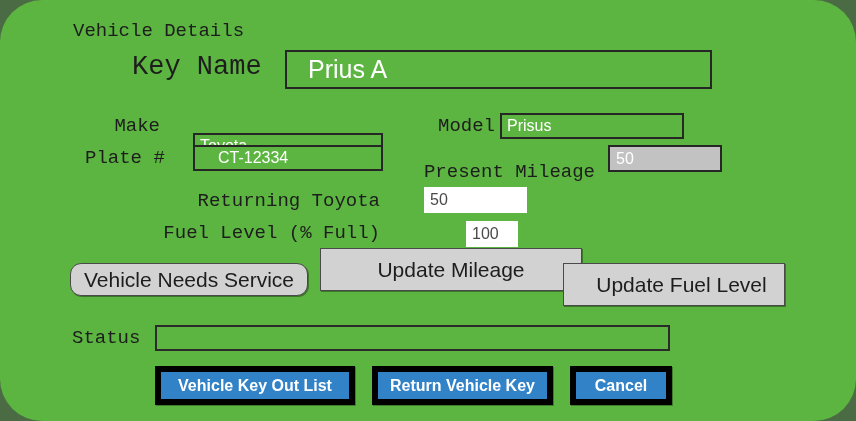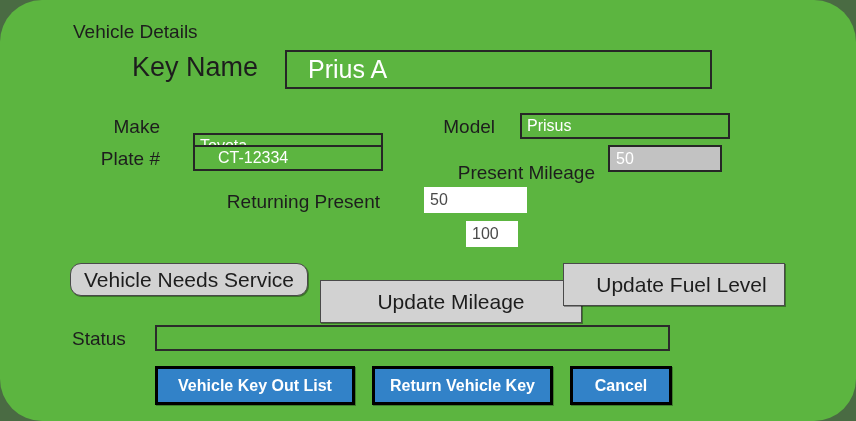--- a/index.html
+++ b/index.html
@@ -25,20 +25,21 @@
     overflow: hidden;
   }
 
   
   .lbl {
     position: absolute;
     color: #1d1d1d;
     font-size: 19px;
     line-height: 1;
     white-space: nowrap;
+    font-family: Liberation Mono, monospace;
   }
   .lbl.big {
     font-size: 27px;
   }
   .lbl.r { text-align: right; }
 
   
   .field {
     position: absolute;
     box-sizing: border-box;
@@ -88,21 +89,21 @@
     white-space: nowrap;
     cursor: pointer;
     box-shadow: 1px 1px 0 rgba(0,0,0,0.35);
   }
 
   
   .btn-blue {
     position: absolute;
     box-sizing: border-box;
     background: #3282c8;
-    border: 3px solid #000000;
+    border: 6px solid #000000;
     color: #ffffff;
     font-size: 16px;
     font-weight: bold;
     display: flex;
     align-items: center;
     justify-content: center;
     white-space: nowrap;
     cursor: pointer;
     box-shadow: 1px 1px 0 rgba(0,0,0,0.30);
   }
@@ -114,35 +115,36 @@
 
   <div class="lbl" style="left:73px; top:22px;">Vehicle Details</div>
 
   <div class="lbl big" style="left:132px; top:54px;">Key Name</div>
   <div class="field readonly" style="left:285px; top:50px; width:427px; height:39px; font-size:25px;padding-left:21px;" placeholder="">Prius A</div>
 
   <div class="lbl r" style="left:85px; top:117px; width:75px;">Make</div>
   <div class="field readonly" style="left:193px; top:113px; width:190px; height:26px; font-size:16px;margin-top:20px;" placeholder="">Toyota</div>
 
   <div class="lbl r" style="left:410px; top:117px; width:85px;">Model</div>
-  <div class="field readonly" style="left:500px; top:113px; width:210px; height:26px; font-size:16px;margin-left:20px;" placeholder="">Prisus</div>
+  <div class="field readonly" style="left:500px; top:113px; width:184px; height:26px; font-size:16px;" placeholder="">Prisus</div>
 
   <div class="lbl r" style="left:85px; top:149px; width:75px;">Plate #</div>
   <div class="field readonly" style="left:193px; top:145px; width:190px; height:26px; font-size:16px;padding-left:23px;" placeholder="">CT-12334</div>
 
   <div class="lbl r" style="left:375px; top:147px; width:220px;margin-top:16px;">Present Mileage</div>
   <div class="field gray" style="left:608px; top:145px; width:114px; height:27px; font-size:16px;" placeholder="">50</div>
 
-  <div class="lbl r" style="left:140px; top:192px; width:240px;">Returning Present</div>
+  <div class="lbl r" style="left:140px; top:192px; width:240px;">Returning Toyota</div>
   <div class="field input" style="left:424px; top:187px; width:103px; height:26px; font-size:16px;" placeholder="">50</div>
 
+  <div class="lbl r" style="left:140px; top:224px; width:240px;">Fuel Level (% Full)</div>
   <div class="field input" style="left:466px; top:221px; width:52px; height:26px; font-size:16px;" placeholder="">100</div>
 
   <div class="btn-gray" style="left:70px; top:263px; width:238px; height:33px;border-radius:11px;">Vehicle Needs Service</div>
-  <div class="btn-gray" style="left:320px; top:280px; width:262px; height:43px;text-align:center;">Update Mileage</div>
+  <div class="btn-gray" style="left:320px; top:248px; width:262px; height:43px;text-align:center;">Update Mileage</div>
   <div class="btn-gray" style="left:563px; top:263px; width:222px; height:43px;padding-left:15px;">Update Fuel Level</div>
 
   <div class="lbl" style="left:72px; top:329px;">Status</div>
   <div class="field status" style="left:155px; top:325px; width:515px; height:26px; font-size:16px;" placeholder=""></div>
 
   <div class="btn-blue" style="left:155px; top:366px; width:200px; height:39px;">Vehicle Key Out List</div>
   <div class="btn-blue" style="left:570px; top:366px; width:102px; height:39px;">Cancel</div>
   <div class="btn-blue" style="left:372px; top:366px; width:181px; height:39px;">Return Vehicle Key</div>
 
 </div>

